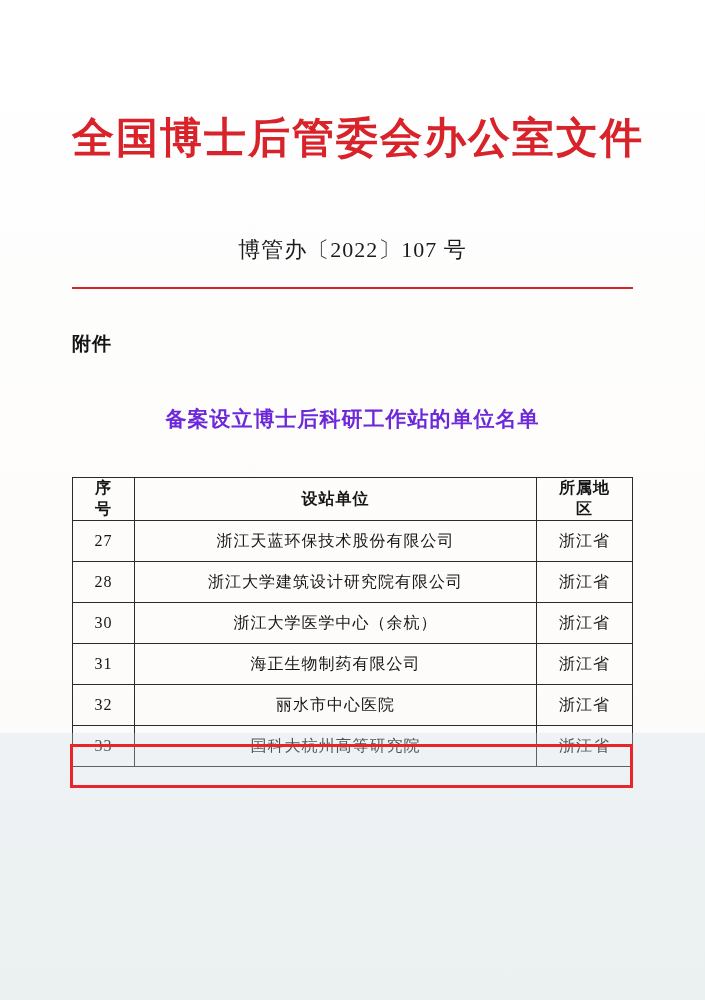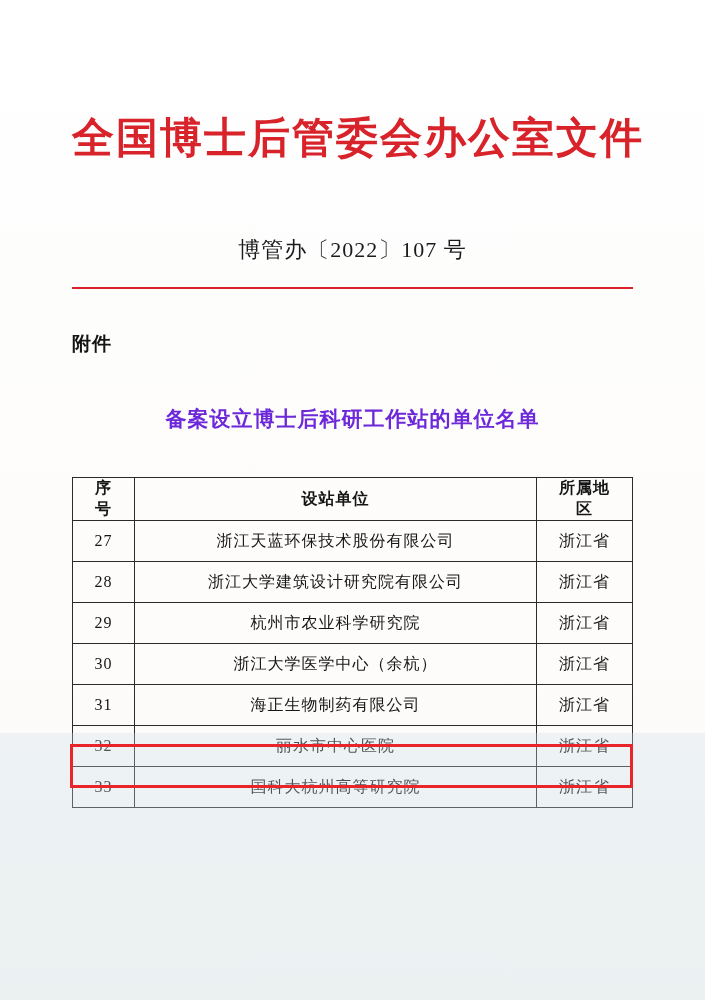--- a/index.html
+++ b/index.html
@@ -155,25 +155,20 @@
             <td>27</td>
             <td>浙江天蓝环保技术股份有限公司</td>
             <td>浙江省</td>
           </tr>
           <tr>
             <td>28</td>
             <td>浙江大学建筑设计研究院有限公司</td>
             <td>浙江省</td>
           </tr>
           <tr>
-            <td>29</td>
-            <td>杭州市农业科学研究院</td>
-            <td>浙江省</td>
-          </tr>
-          <tr>
             <td>30</td>
             <td>浙江大学医学中心（余杭）</td>
             <td>浙江省</td>
           </tr>
           <tr>
             <td>31</td>
             <td>海正生物制药有限公司</td>
             <td>浙江省</td>
           </tr>
           <tr>

